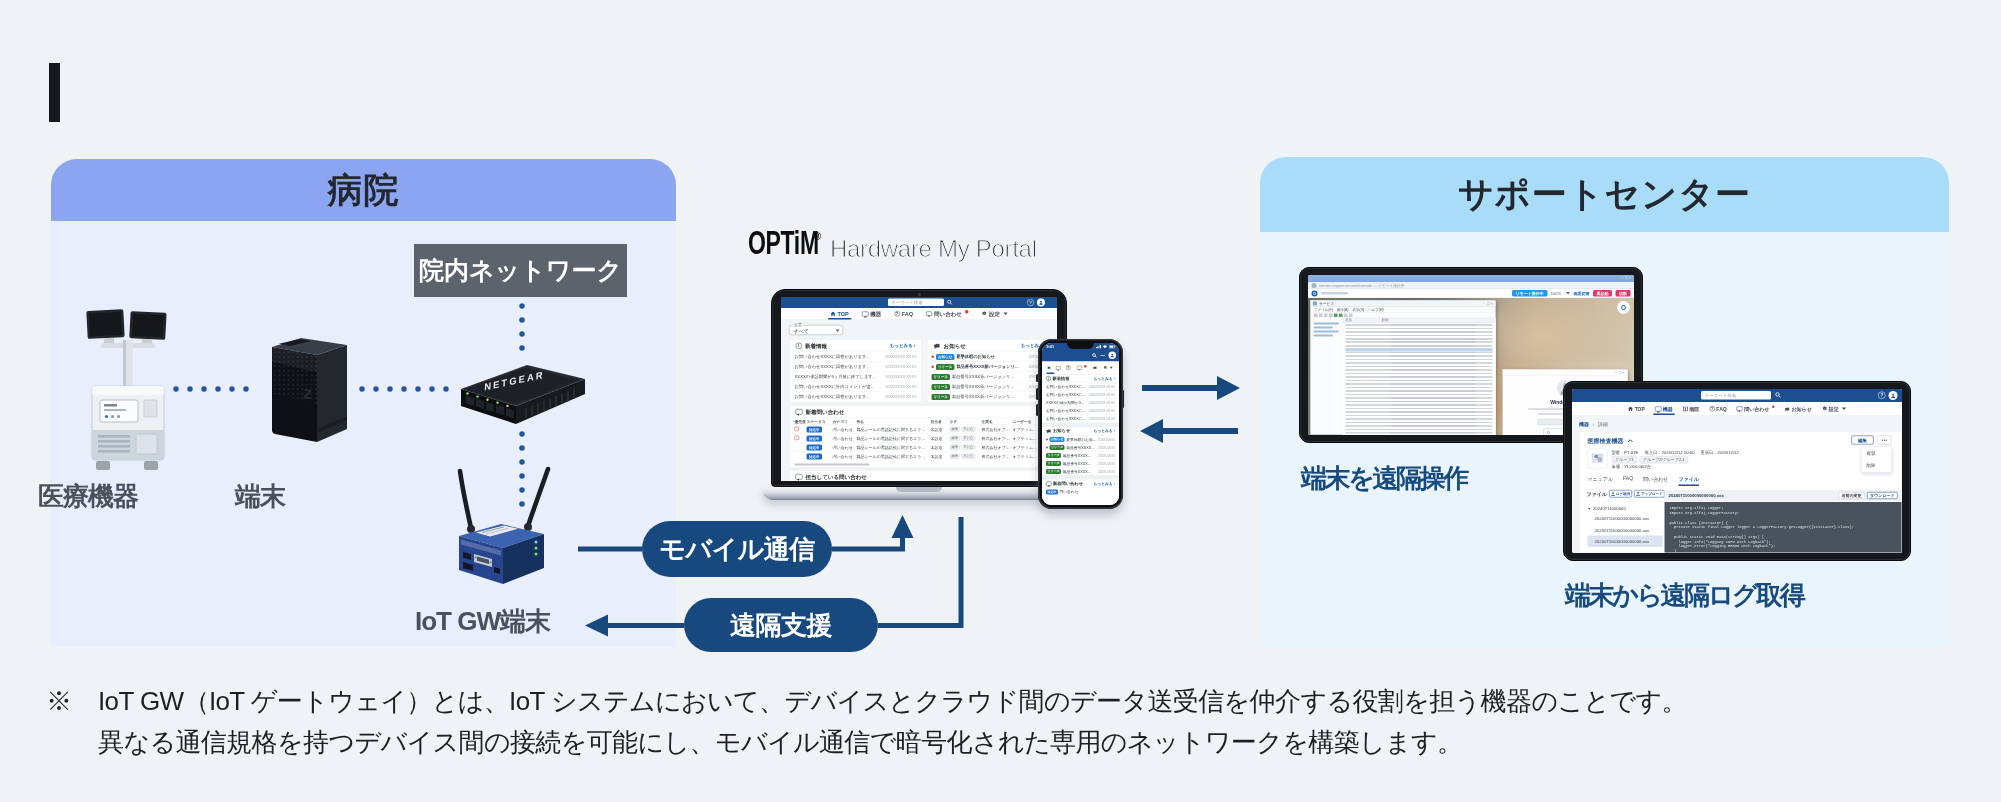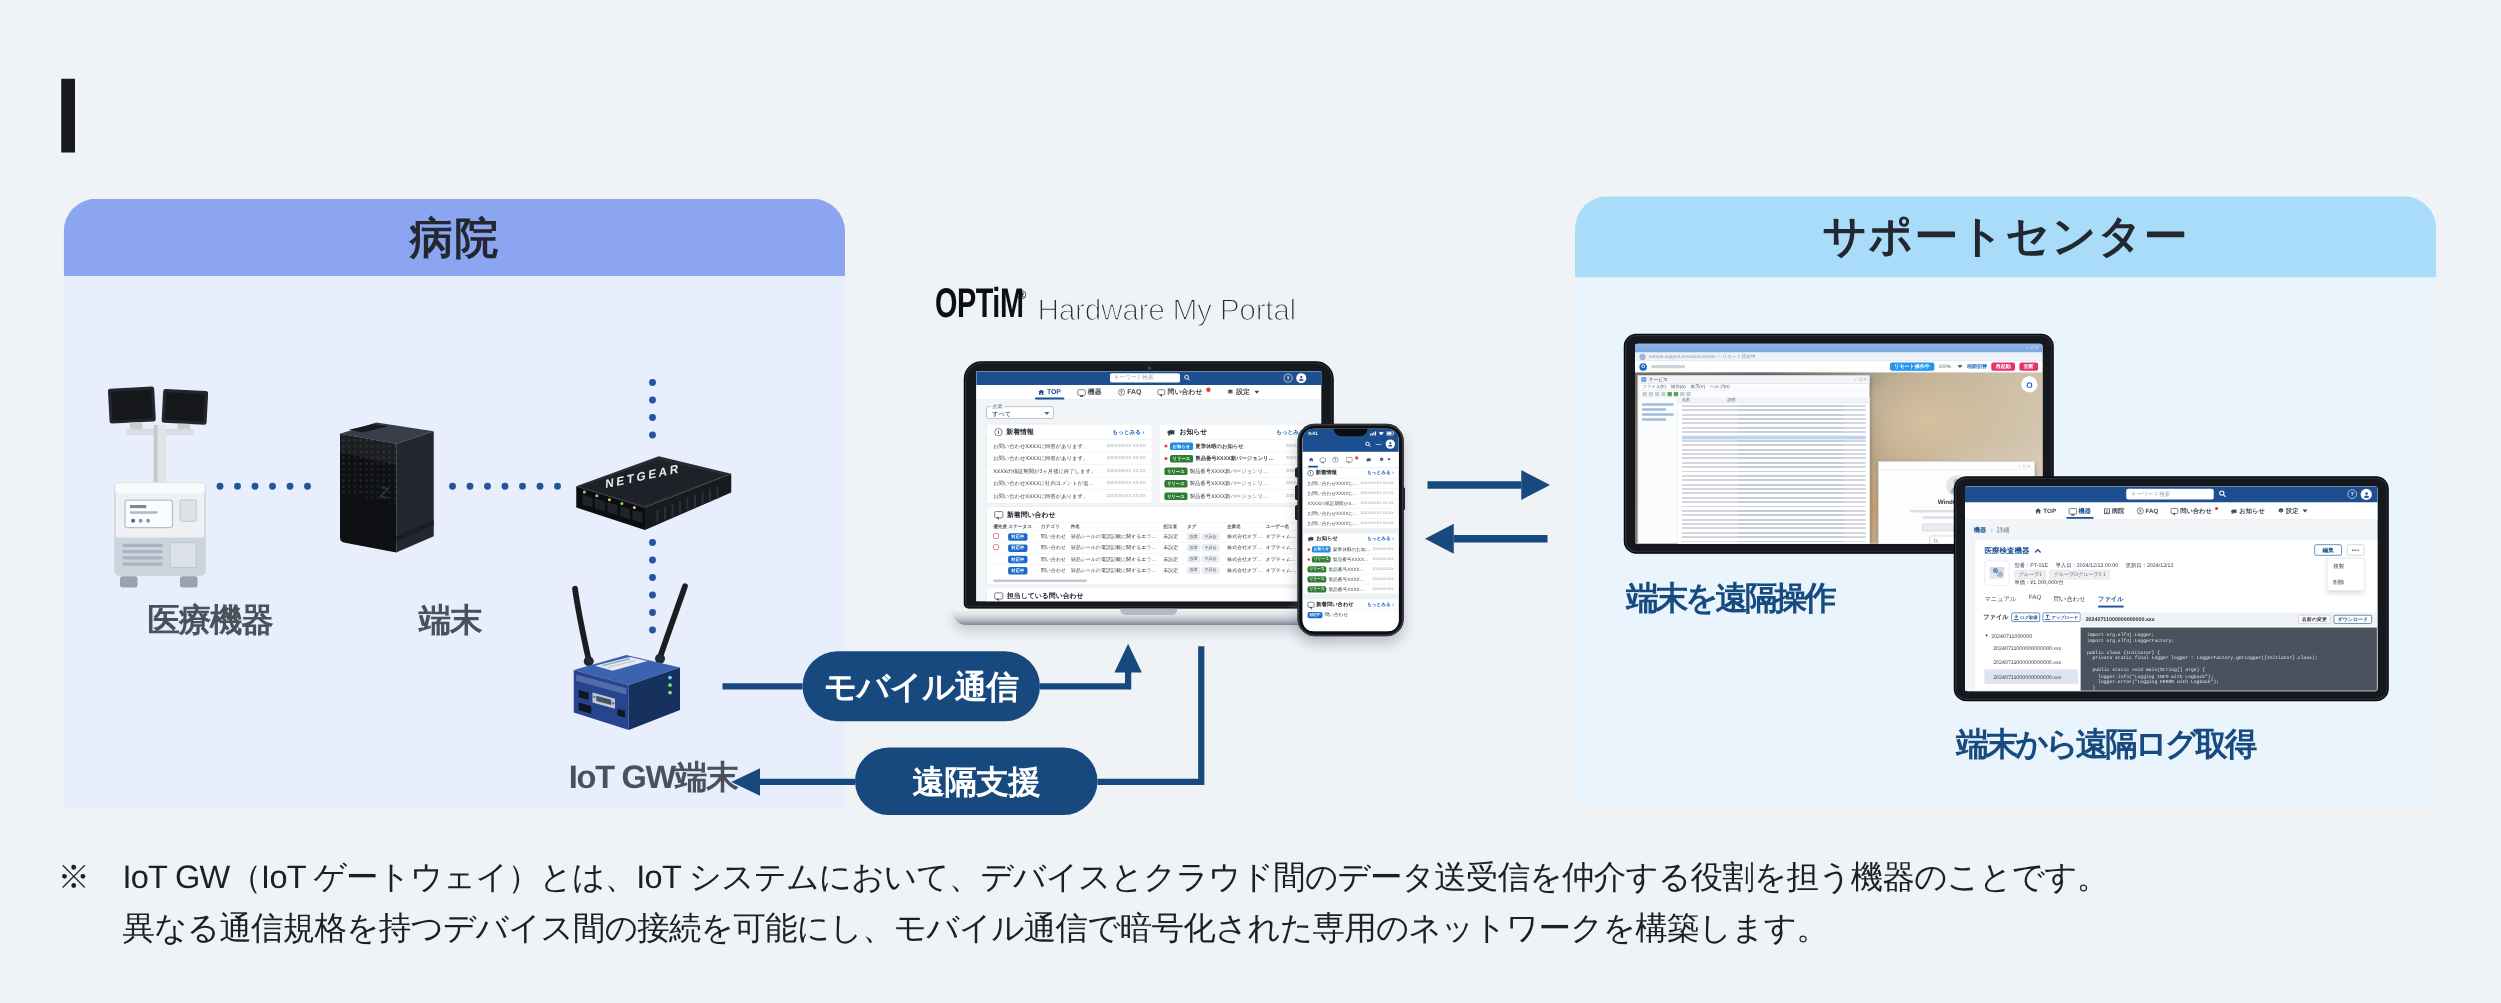--- a/index.html
+++ b/index.html
@@ -11,30 +11,30 @@
   
   .title-bar { left:49px; top:63px; width:11px; height:59px; background:#17191d; }
   .page-title { left:79px; top:60px; font-size:51px; font-weight:700; color:#15171a; letter-spacing:-1px; white-space:nowrap; }
 
   
   .zone { border-radius:26px 26px 0 0; overflow:hidden; }
   .zone-hospital { left:51px; top:159px; width:625px; height:488px; }
   .zone-hospital .zone-head { background:#8ba5f0; height:62px; }
   .zone-hospital .zone-body { background:#e9eefc; height:426px; }
   .zone-support { left:1260px; top:157px; width:689px; height:489px; }
-  .zone-support .zone-head { background:#a9dcf8; height:65px; }
+  .zone-support .zone-head { background:#a9dcf8; height:75px; }
   .zone-support .zone-body { background:#eaf4fc; height:424px; }
   .zone-head { display:flex; align-items:center; justify-content:center; font-size:35px; font-weight:700; color:#23272f; letter-spacing:1px; }
 
   
   .net-label { left:414px; top:244px; width:213px; height:53px; background:#5c636d; color:#fff;
     font-size:25px; font-weight:700; display:flex; align-items:center; justify-content:center; letter-spacing:0px; }
 
   
-  .dev-label { font-size:26px; font-weight:700; color:#4a515b; text-align:right; letter-spacing:-1px; white-space:nowrap; }
+  .dev-label { font-size:26px; font-weight:700; color:#4a515b; text-align:left; letter-spacing:-1px; white-space:nowrap; }
   .lbl-medical { left:38px;  top:479px; width:180px; }
   .lbl-terminal { left:235px; top:479px; width:150px; }
   .lbl-iotgw { left:415px; top:604px; width:175px; }
 
   
   .pill { background:#17497f; color:#fff; font-weight:700; display:flex; align-items:center; justify-content:center;
     letter-spacing:-0.5px; z-index:6; }
   .pill-mobile { left:642px; top:521px; width:190px; height:56px; border-radius:28px; font-size:26px; }
   .pill-remote { left:684px; top:598px; width:194px; height:54px; border-radius:27px; font-size:26px; }
 
@@ -261,20 +261,23 @@
 
   <div class="abs title-bar"></div>
 
   <div class="abs zone zone-hospital">
     <div class="zone-head">
       <span>病院</span>
     </div>
     <div class="zone-body"></div>
   </div>
 
+  <div class="abs net-label">
+    <span>院内ネットワーク</span>
+  </div>
 
   <svg class="abs dev-svg" style="left:86px;top:304px" width="84" height="168" viewBox="0 0 84 168">
     <g transform="rotate(-3 20 20)">
       <rect x="1" y="6" width="37" height="28" rx="2" fill="#23262c"></rect>
       <rect x="3.5" y="8.5" width="32" height="23" fill="#15171b"></rect>
     </g>
     <g transform="rotate(3 62 20)">
       <rect x="44" y="8" width="36" height="27" rx="2" fill="#23262c"></rect>
       <rect x="46.5" y="10.5" width="31" height="22" fill="#15171b"></rect>
     </g>

